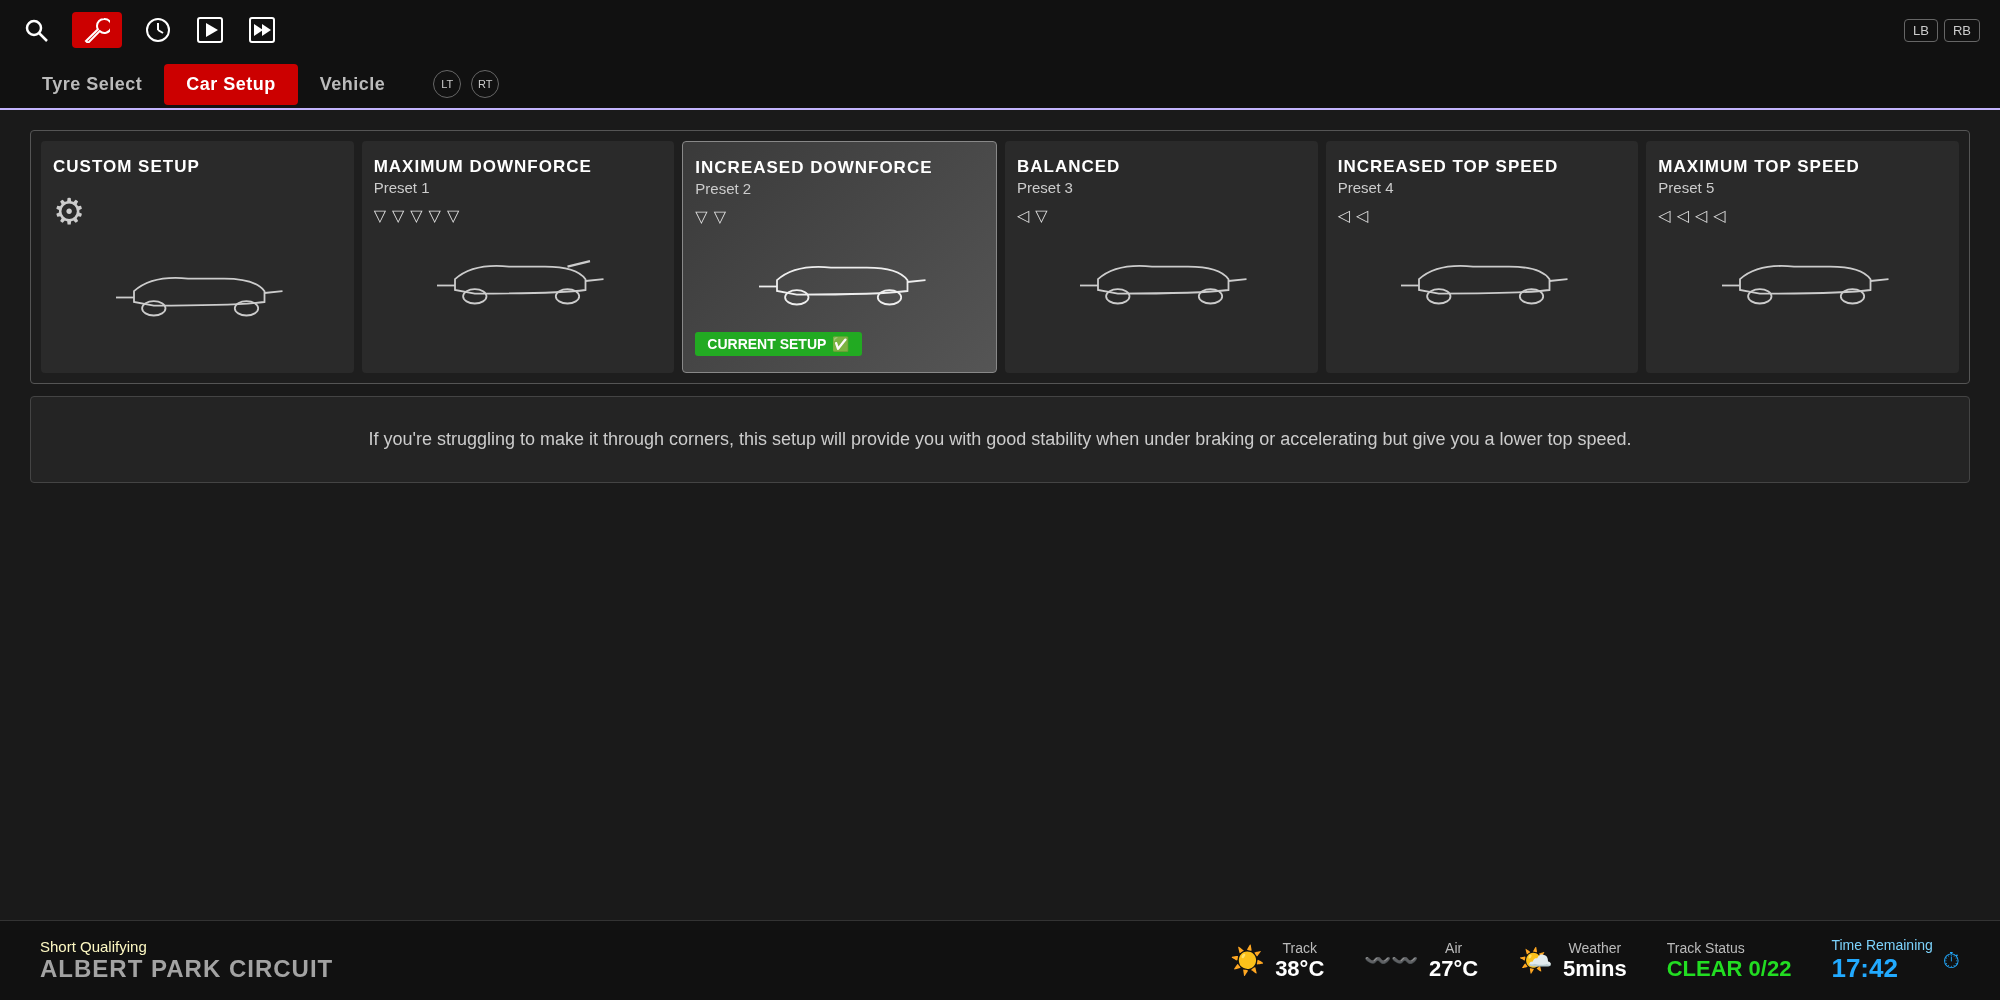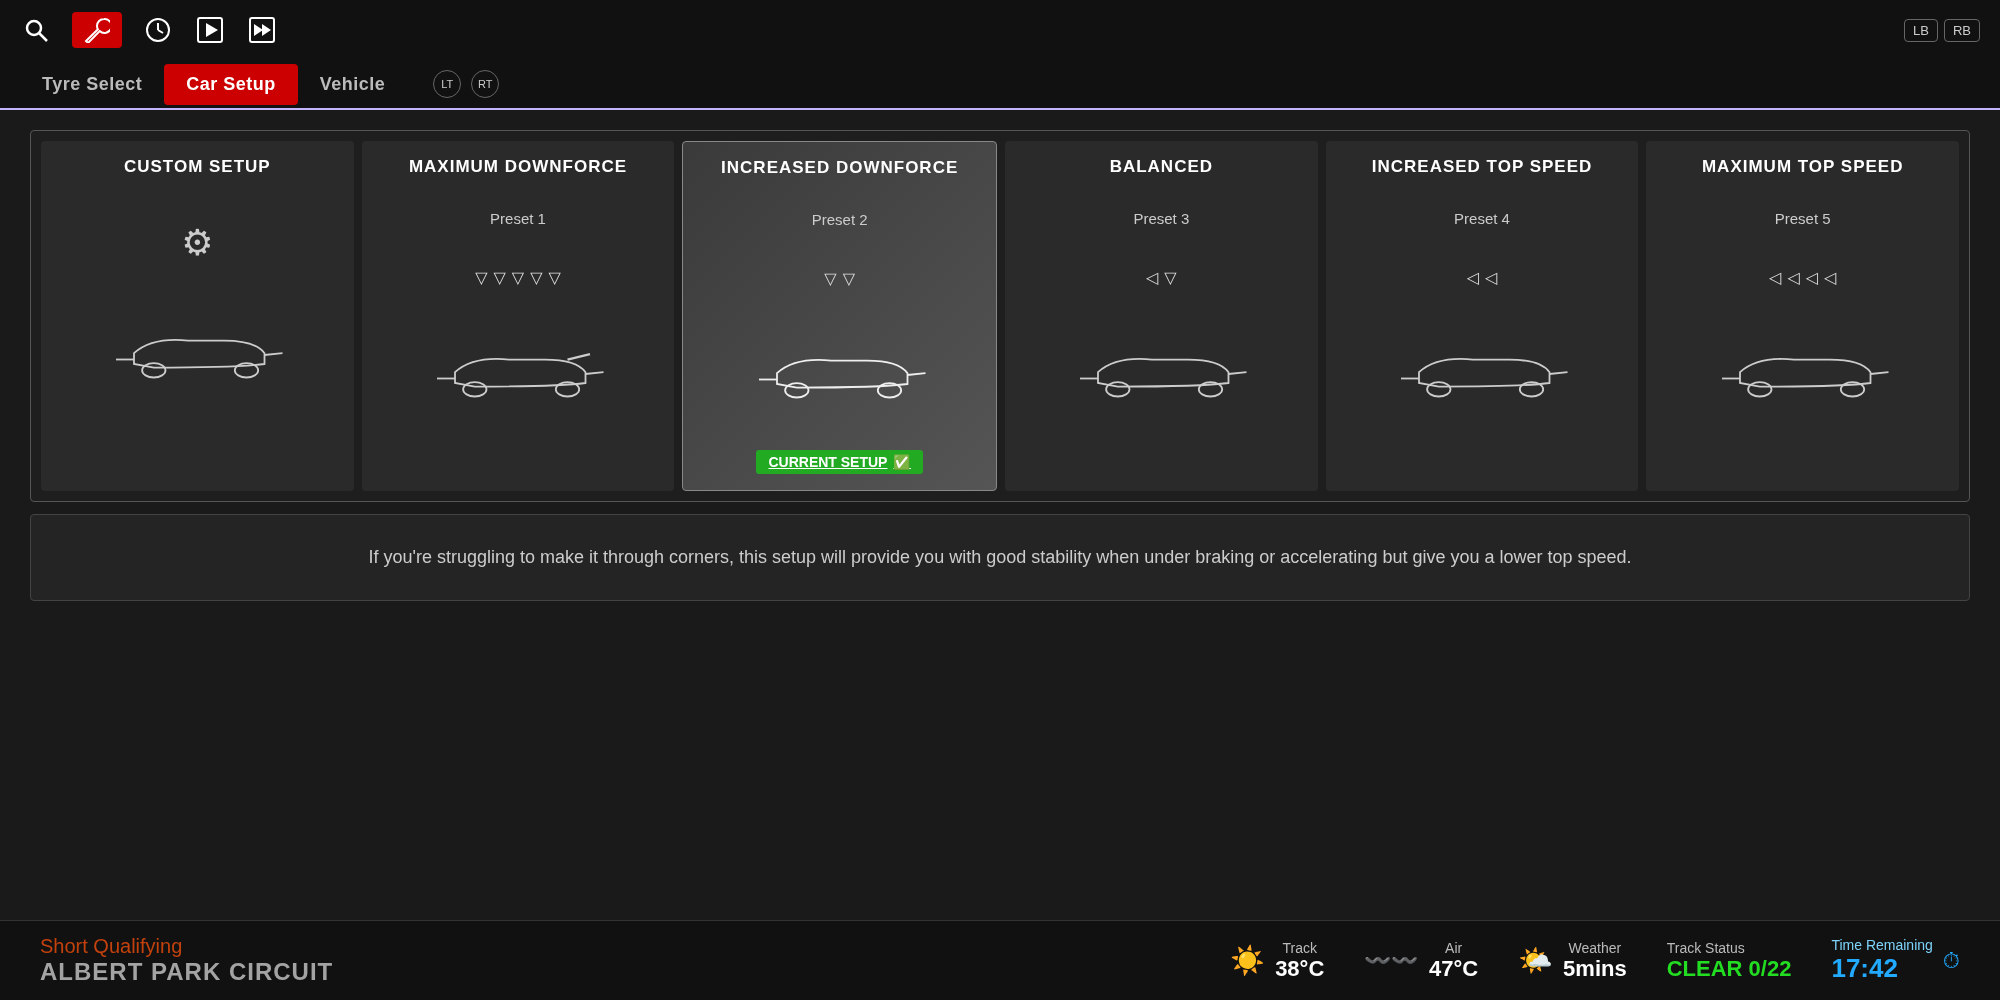--- a/index.html
+++ b/index.html
@@ -112,25 +112,24 @@
       padding: 10px;
       border-radius: 4px;
     }
     .setup-card {
       flex: 1;
       background: #2a2a2a;
       border-radius: 4px;
       padding: 16px 12px;
       display: flex;
       flex-direction: column;
-      align-items: center;
+      align-items: flex-start;
       min-height: 200px;
       cursor: pointer;
       position: relative;
-      gap: 31px;
     }
     .setup-card.selected {
       background: linear-gradient(135deg, #3a3a3a, #555);
       border: 1.5px solid #888;
     }
     .setup-card-title {
       font-size: 17px;
       font-weight: 900;
       text-align: center;
       letter-spacing: 1px;
@@ -154,31 +153,30 @@
     }
     .car-silhouette {
       width: 100%;
       height: 80px;
       display: flex;
       align-items: center;
       justify-content: center;
       margin-top: 6px;
     }
     .current-setup-badge {
-      margin-top: 4px;
+      margin-top: 10px;
       background: #22aa22;
       color: #fff;
       font-size: 14px;
       font-weight: bold;
       padding: 4px 12px;
       border-radius: 3px;
       display: flex;
       align-items: center;
       gap: 6px;
-      text-decoration: underline;
     }
     .gear-icon-large {
       font-size: 36px;
       color: #ccc;
       margin: 14px 0;
     }
 
     
     .description-box {
       margin-top: 12px;
@@ -202,22 +200,22 @@
       background: #111;
       display: flex;
       align-items: center;
       padding: 0 40px;
       border-top: 1px solid #333;
     }
     .session-info {
       flex: 1;
     }
     .session-type {
-      font-size: 20px;
-      color: #c2410c;
+      font-size: 15px;
+      color: #fef9c3;
     }
     .circuit-name {
       font-size: 24px;
       font-weight: 900;
       color: #a3a3a3;
       letter-spacing: 1px;
     }
     .weather-section {
       display: flex;
       gap: 40px;
@@ -476,21 +474,21 @@
       <div>
         <div class="weather-label">Track</div>
         <div class="weather-value">38°C</div>
       </div>
     </div>
 
     <div class="weather-item">
       <div class="weather-icon" style="font-size:22px;">〰️〰️</div>
       <div>
         <div class="weather-label">Air</div>
-        <div class="weather-value">47°C</div>
+        <div class="weather-value">27°C</div>
       </div>
     </div>
 
     <div class="weather-item">
       <div class="weather-icon">🌤️</div>
       <div>
         <div class="weather-label">Weather</div>
         <div class="weather-value">5mins</div>
       </div>
     </div>

